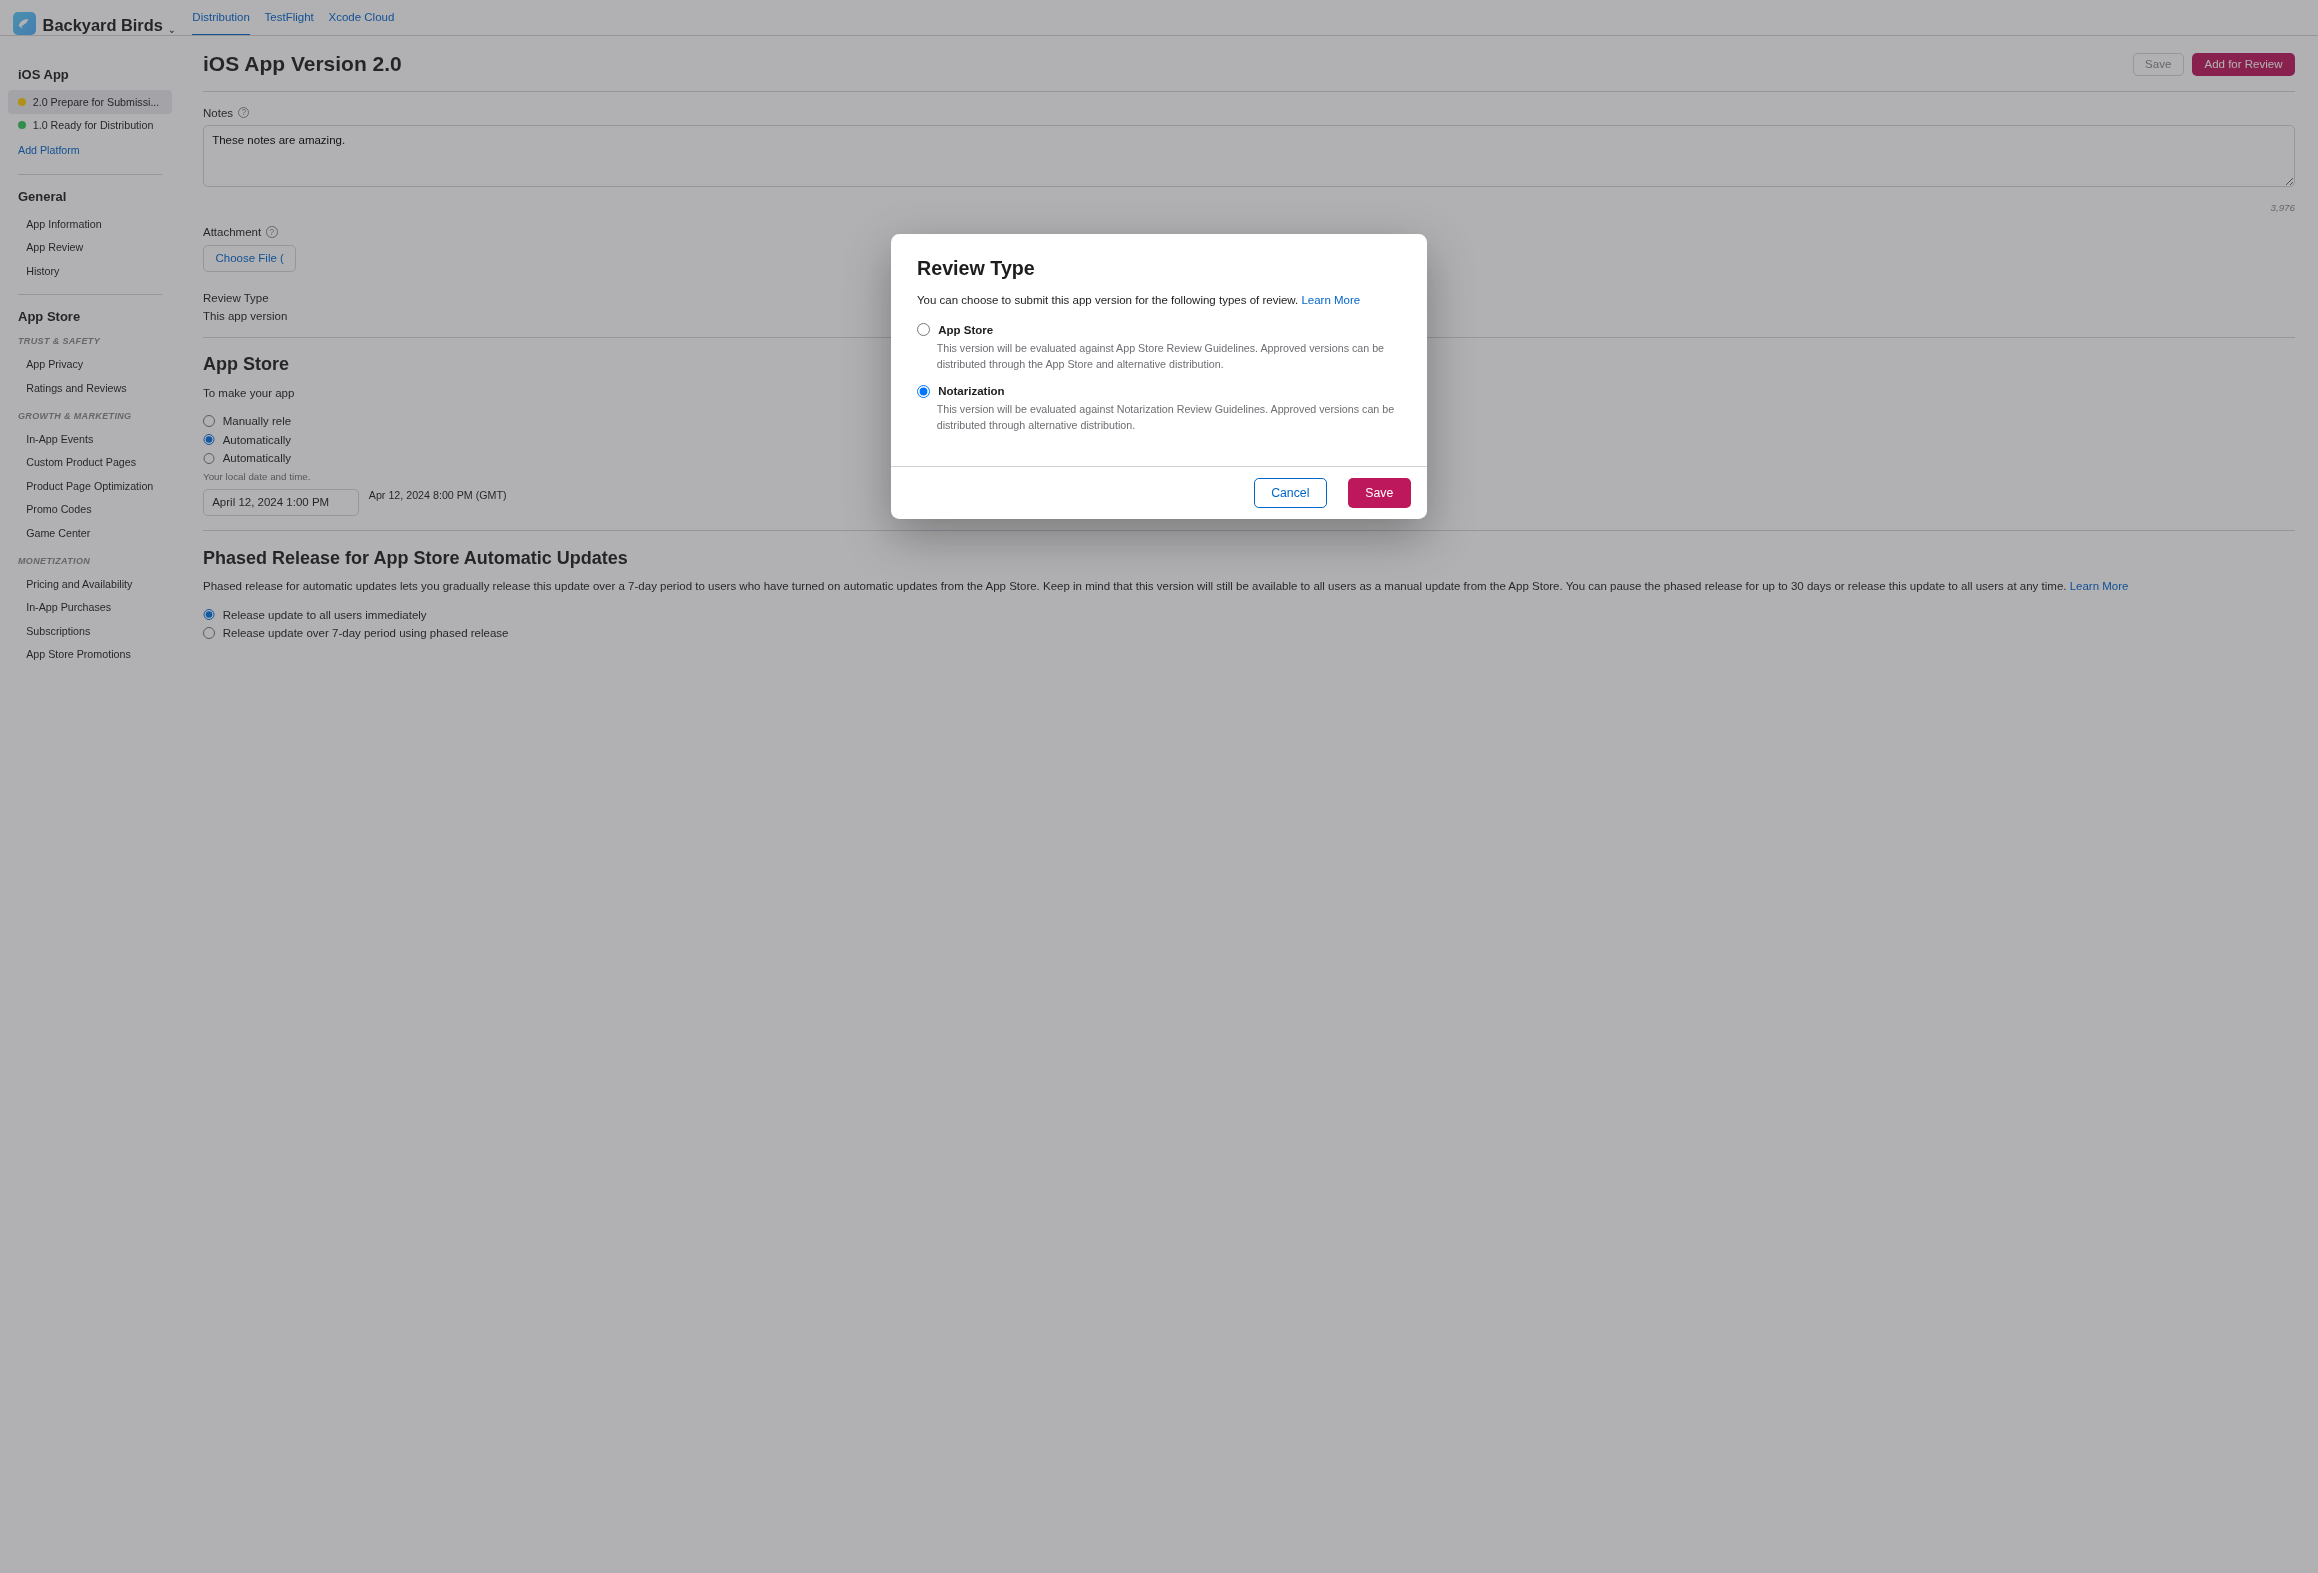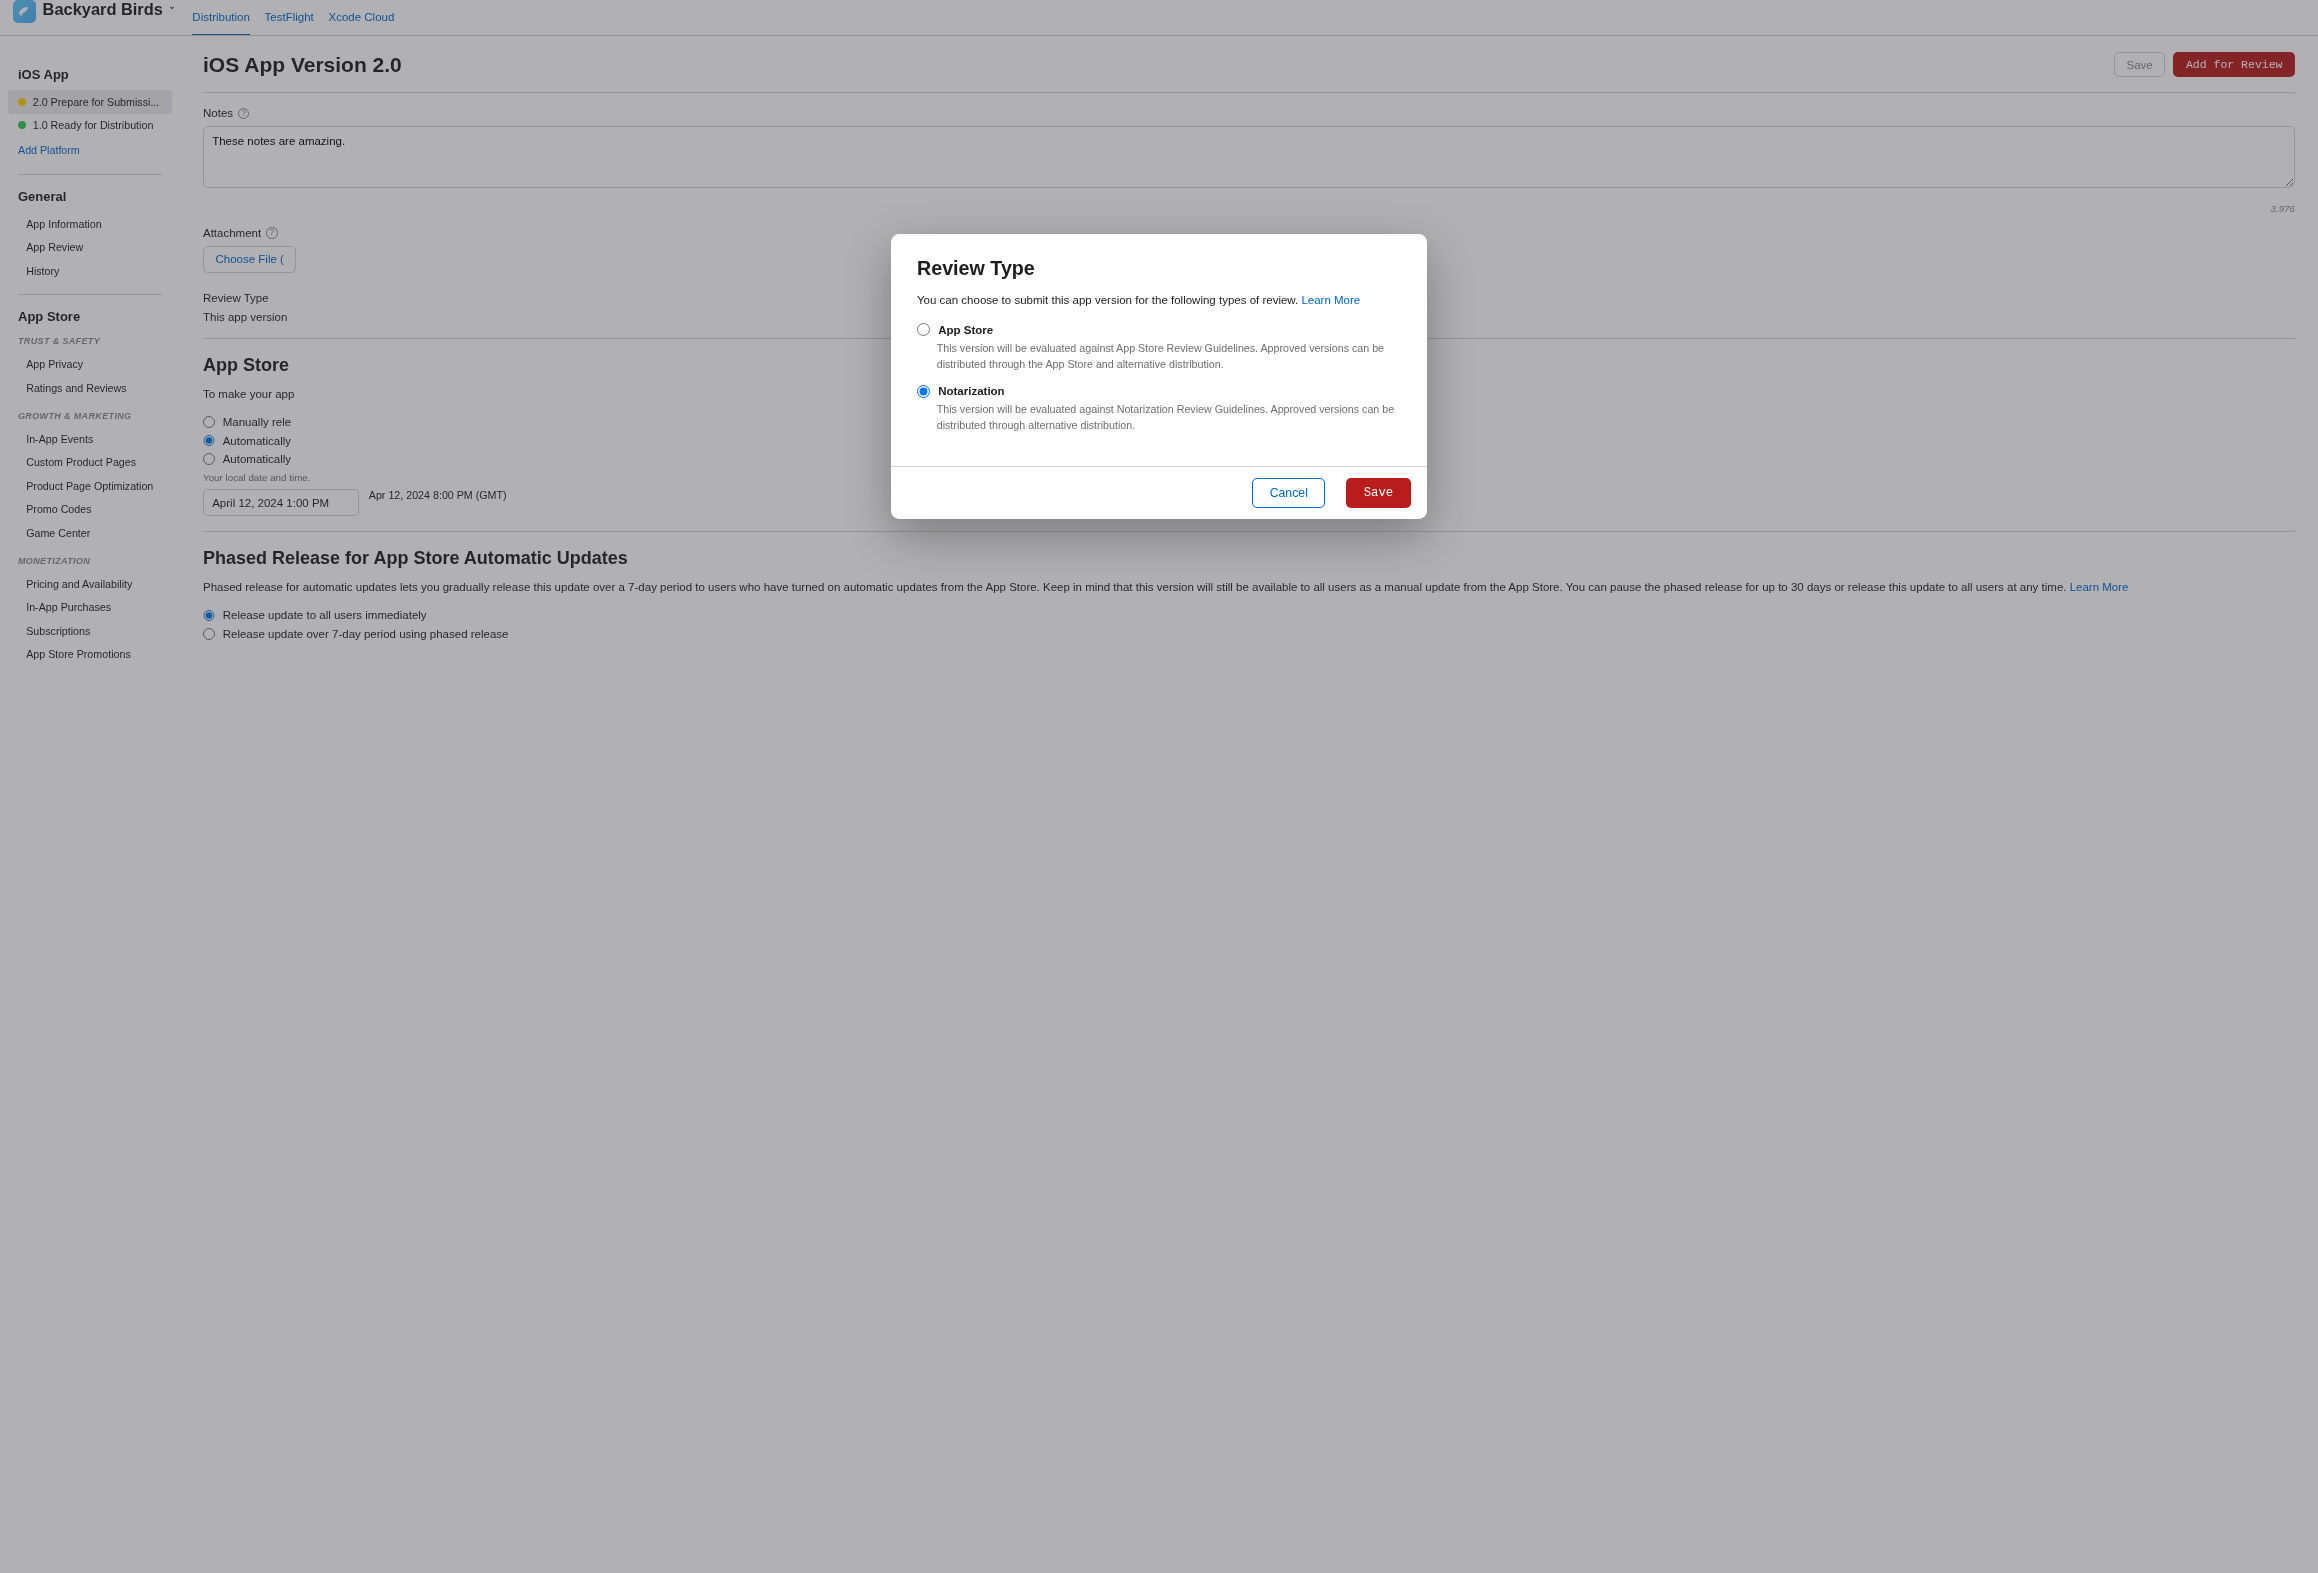--- a/index.html
+++ b/index.html
@@ -1,21 +1,21 @@
 <!DOCTYPE html>
 <html style="font-size:13px"><head>
 <meta charset="utf-8">
 <style>
 * { box-sizing: border-box; margin: 0; padding: 0; }
 body { font-family: -apple-system, BlinkMacSystemFont, "Segoe UI", Helvetica, Arial, sans-serif; background: #fff; color: #1d1d1f; font-size: 11.5px; }
 
 .page-wrapper { position: relative; }
 
 
-.header { display: flex; align-items: flex-start; padding: 0 13px; height: 36px; border-bottom: 0.8px solid #d2d2d7; }
+.header { display: flex; align-items: flex-end; padding: 0 13px; height: 36px; border-bottom: 0.8px solid #d2d2d7; }
 .app-icon { width: 23px; height: 23px; border-radius: 4.9px; background: linear-gradient(135deg, #5cc9f5, #4facfe); margin-right: 6.6px; display: flex; align-items: center; justify-content: center; }
 .app-icon svg { width: 16.4px; height: 16.4px; }
 .app-name { font-size: 16.4px; font-weight: 700; margin-right: 4.9px; }
 .chevron { font-size: 9.8px; color: #1d1d1f; margin-right: 16.4px; }
 .tabs { display: flex; gap: 14.7px; height: 100%; align-items: center; }
 .tab { color: #06c; cursor: pointer; height: 100%; display: flex; align-items: center; border-bottom: 1.6px solid transparent; }
 .tab.active { border-bottom: 1.6px solid #06c; }
 
 
 .layout { display: flex; }
@@ -33,21 +33,21 @@
 .status-dot.yellow { background: #ffcc00; }
 .status-dot.green { background: #34c759; }
 .sidebar-link { color: #06c; font-size: 10.7px; padding: 6.6px 18px; cursor: pointer; display: block; }
 .sidebar-divider { height: 0.8px; background: #d2d2d7; margin: 11.5px 18px; }
 
 
 .page-title-row { display: flex; justify-content: space-between; align-items: center; margin-bottom: 14.7px; }
 .page-title { font-size: 21px; font-weight: 700; }
 .btn { padding: 4.9px 11.5px; border-radius: 4.9px; font-size: 11.5px; cursor: pointer; border: 0.8px solid transparent; }
 .btn-secondary { background: #fff; color: #86868b; border: 0.8px solid #d2d2d7; }
-.btn-primary { background: #b91c1c; color: #fff; font-family: Liberation Mono, monospace; }
+.btn-primary { background: #be185d; color: #fff; }
 .btn-primary-outline { background: #fff; color: #06c; border: 0.8px solid #06c; }
 .btn-row { display: flex; gap: 8.2px; }
 
 .hr { height: 0.8px; background: #d2d2d7; margin: 14.7px 0; }
 
 .field-label { font-size: 11.5px; font-weight: 400; margin-bottom: 6.6px; display: flex; align-items: center; gap: 4.9px; }
 .help-icon { width: 11.5px; height: 11.5px; border-radius: 50%; border: 0.8px solid #86868b; color: #86868b; font-size: 8.2px; display: inline-flex; align-items: center; justify-content: center; }
 
 .textarea { width: 100%; border: 0.8px solid #d2d2d7; border-radius: 4.9px; padding: 8.2px; font-size: 11.5px; resize: vertical; min-height: 62px; font-family: inherit; }
 .char-count { text-align: right; color: #86868b; font-size: 9.8px; margin-top: 13px; font-style: italic; }

